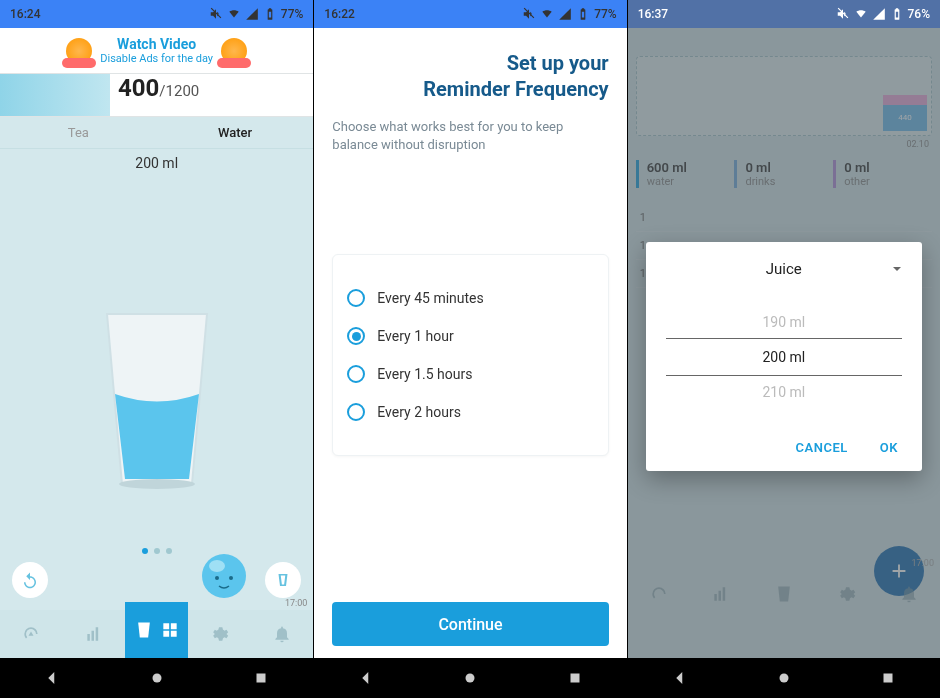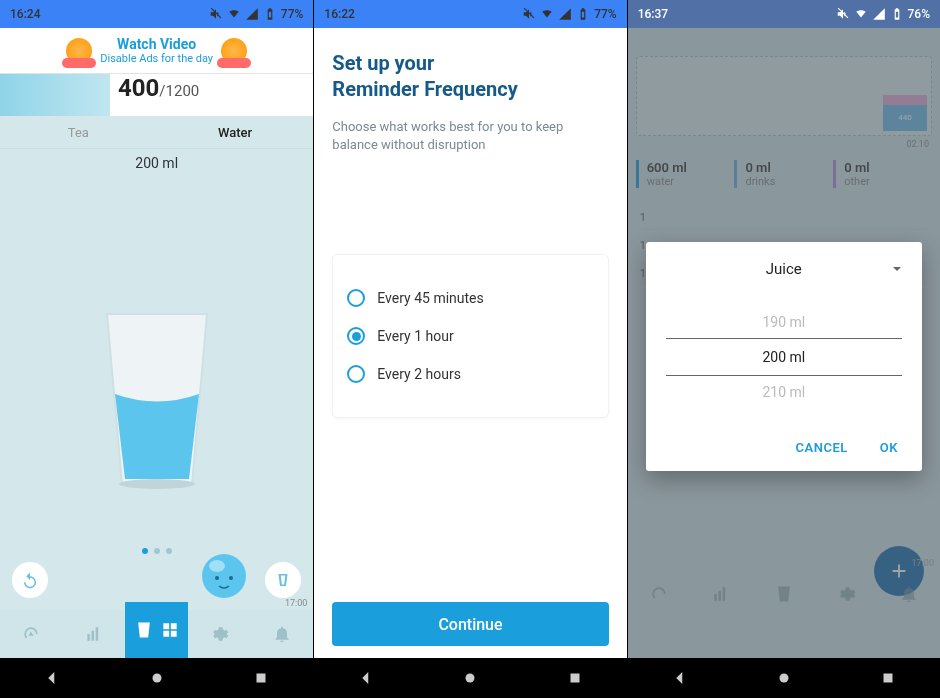--- a/index.html
+++ b/index.html
@@ -46,21 +46,21 @@
   .dot.active { background:#1a9edc; }
   .bottom-nav { height:48px; background:#cfe5e9; display:flex; align-items:center; position:relative; }
   .bottom-nav .nav-it { flex:1; display:flex; align-items:center; justify-content:center; }
   .bottom-nav .nav-it svg { width:20px;height:20px;fill:#a0c0c8; }
   .bottom-nav .nav-it.active { background:#1a9edc; height:56px; margin-top:-8px; }
   .bottom-nav .nav-it.active svg { fill:#fff; }
   .time-tag { position:absolute; right:6px; top:-12px; font-size:9px; color:#888; }
 
   
   .p2-body { flex:1; background:#fff; display:flex; flex-direction:column; padding: 8px 18px 0; }
-  .p2-title { color:#165a8a; font-size:20px; font-weight:700; text-align:left; margin-top:14px; line-height:1.3; }
+  .p2-title { color:#165a8a; font-size:20px; font-weight:700; text-align:right; margin-top:14px; line-height:1.3; }
   .p2-sub { color:#7a8a95; font-size:13px; margin-top:16px; line-height:1.4; }
   .radio-card { background:#fff; border:1px solid #eef2f4; border-radius:6px; margin-top:100px; padding:24px 14px; box-shadow:0 1px 3px rgba(0,0,0,0.04); }
   .radio-row { display:flex; align-items:center; gap:12px; padding:10px 0; cursor:pointer; }
   .radio { width:18px;height:18px;border:2px solid #1a9edc;border-radius:50%; display:flex; align-items:center; justify-content:center; }
   .radio.sel::after { content:''; width:9px;height:9px;background:#1a9edc;border-radius:50%; }
   .radio-label { font-size:14px; color:#333; }
   .continue-btn { background:#1a9edc; color:#fff; border:none; border-radius:4px; height:44px; font-size:16px; font-weight:500; margin: auto 0 12px; cursor:pointer; }
 
   
   .p3-body { flex:1; position:relative; background:#d0e2e6; overflow:hidden; }
@@ -249,20 +249,24 @@
       <div class="radio-row">
         <div class="radio"></div>
         <span class="radio-label">Every 45 minutes</span>
       </div>
       <div class="radio-row">
         <div class="radio sel"></div>
         <span class="radio-label">Every 1 hour</span>
       </div>
       <div class="radio-row">
         <div class="radio"></div>
+        <span class="radio-label">Every 1.5 hours</span>
+      </div>
+      <div class="radio-row">
+        <div class="radio"></div>
         <span class="radio-label">Every 2 hours</span>
       </div>
     </div>
 
     <button class="continue-btn">Continue</button>
   </div>
 
   <div class="navbar">
     <svg viewBox="0 0 24 24">
         <path d="M15 4l-8 8 8 8z"></path>

